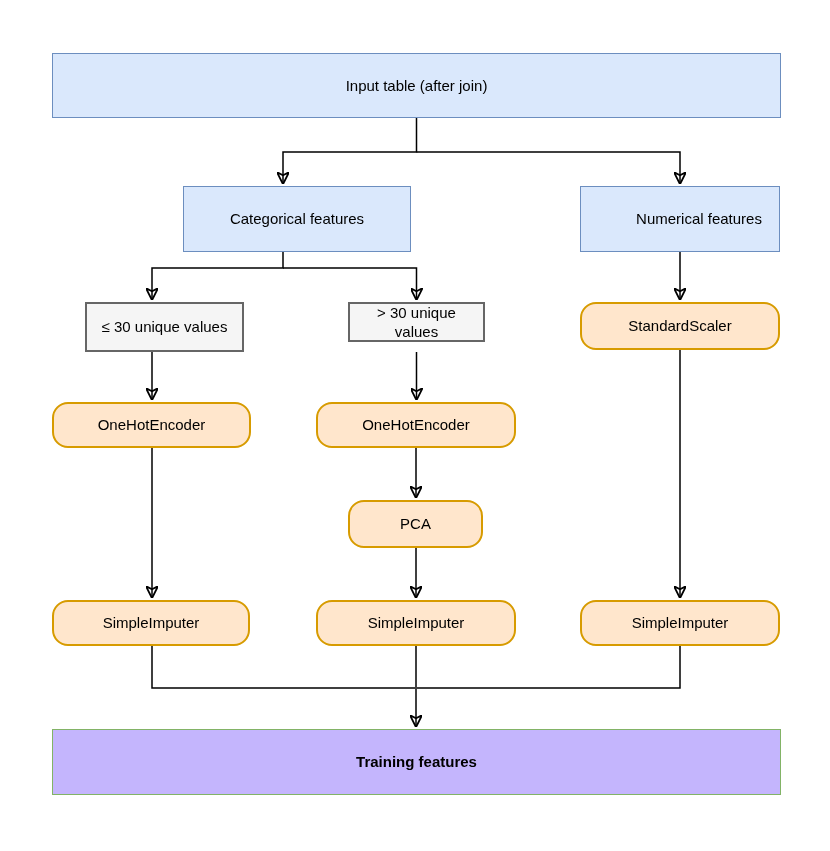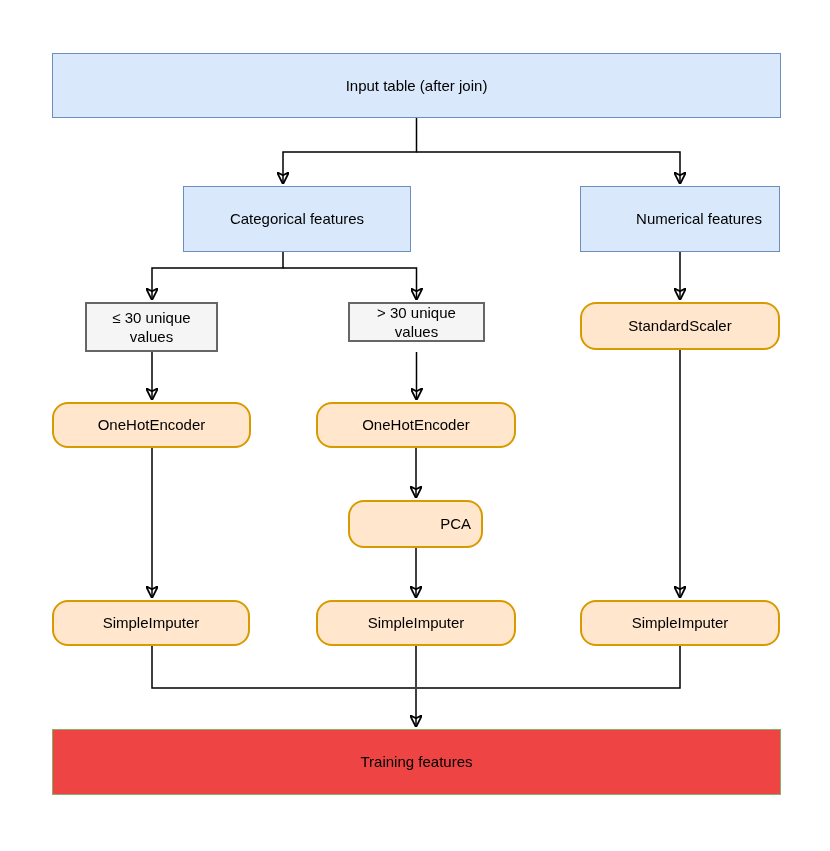--- a/index.html
+++ b/index.html
@@ -47,22 +47,23 @@
   .node-gray {
     background: #f5f5f5;
     border: 2px solid #666666;
   }
   .node-orange {
     background: #ffe6cc;
     border: 2px solid #d79b00;
     border-radius: 16px;
   }
   .node-green {
-    background: #ef4444;
+    background: #c4b5fd;
     border: 1.5px solid #82b366;
+    font-weight: bold;
   }
 </style>
 </head>
 <body>
 
 <div class="canvas">
 
   <svg class="edges" viewBox="0 0 830 851" xmlns="http://www.w3.org/2000/svg">
     <defs>
       <marker id="arrow" viewBox="0 0 10 10" refX="9" refY="5" markerWidth="8" markerHeight="8" orient="auto-start-reverse">
@@ -90,41 +91,41 @@
   </div>
 
   <div class="node node-blue" style="left:183px; top:186px; width:228px; height:66px;">
     <span>Categorical features</span>
   </div>
 
   <div class="node node-blue" style="left:580px; top:186px; width:200px; height:66px;padding-left:48px;">
     <span>Numerical features</span>
   </div>
 
-  <div class="node node-gray" style="left:85px; top:302px; width:133px; height:50px;">
+  <div class="node node-gray" style="left:85px; top:302px; width:159px; height:50px;">
     <span>≤ 30 unique values</span>
   </div>
 
   <div class="node node-gray" style="left:348px; top:302px; width:137px; height:40px;align-items:center;">
     <span>&gt; 30 unique values</span>
   </div>
 
   <div class="node node-orange" style="left:580px; top:302px; width:200px; height:48px;">
     <span>StandardScaler</span>
   </div>
 
   <div class="node node-orange" style="left:52px; top:402px; width:199px; height:46px;">
     <span>OneHotEncoder</span>
   </div>
 
   <div class="node node-orange" style="left:316px; top:402px; width:200px; height:46px;">
     <span>OneHotEncoder</span>
   </div>
 
-  <div class="node node-orange" style="left:348px; top:500px; width:135px; height:48px;justify-content:flex-end;">
+  <div class="node node-orange" style="left:348px; top:500px; width:135px; height:48px;">
     <span>PCA</span>
   </div>
 
   <div class="node node-orange" style="left:52px; top:600px; width:198px; height:46px;">
     <span>SimpleImputer</span>
   </div>
 
   <div class="node node-orange" style="left:316px; top:600px; width:200px; height:46px;">
     <span>SimpleImputer</span>
   </div>

